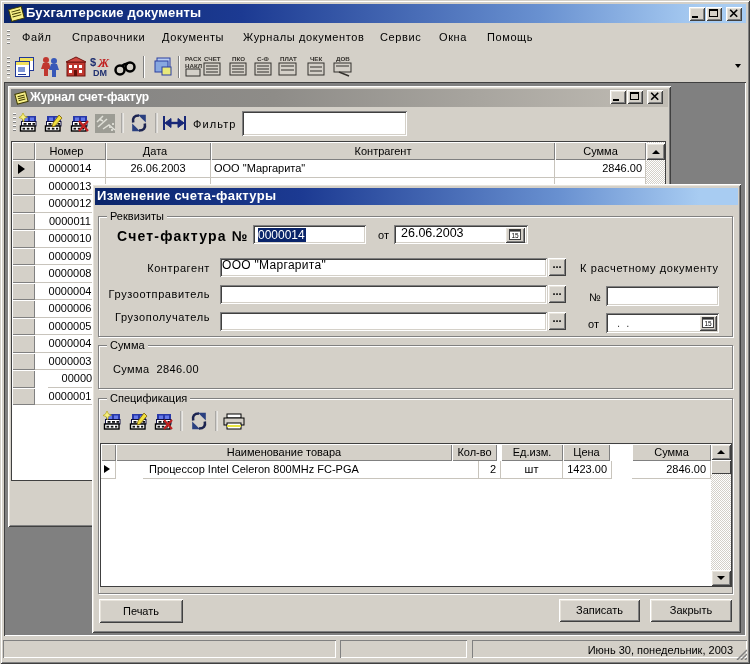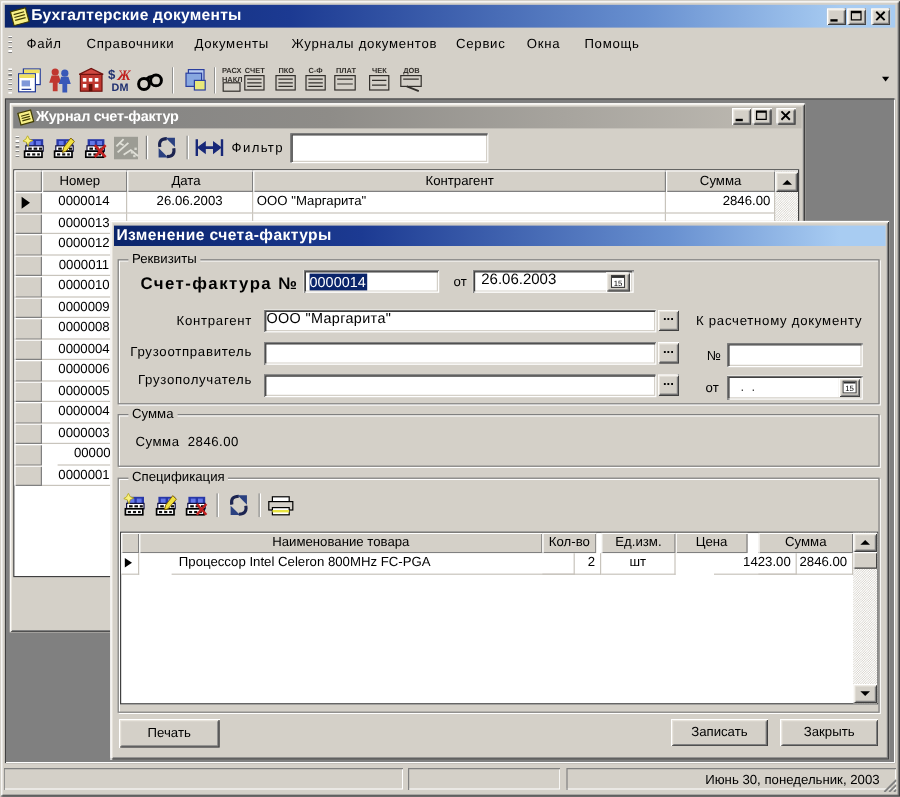--- a/index.html
+++ b/index.html
@@ -374,36 +374,36 @@
     <rect x="121" y="7" width="20" height="7" fill="#d4d0c8" stroke="#000"></rect>
     <rect x="124" y="12" width="14" height="6" fill="#fff" stroke="#000"></rect>
     <rect x="124" y="14" width="14" height="2" fill="#e8e440"></rect>
   </g>
 </svg>
 <div class="abs" style="left:100px;top:443px;width:632px;height:144px;background:#fff;border:1px solid #404040;"></div>
 <div class="abs hdrcell" style="left:101px;top:444px;width:15px;height:17px;line-height:17px;"></div>
 <div class="abs hdrcell" style="left:116px;top:444px;width:336px;height:17px;line-height:17px;">Наименование товара</div>
 <div class="abs hdrcell" style="left:452px;top:444px;width:45px;height:17px;line-height:17px;">Кол-во</div>
 <div class="abs hdrcell" style="left:501px;top:444px;width:62px;height:17px;line-height:17px;">Ед.изм.</div>
-<div class="abs hdrcell" style="left:563px;top:444px;width:60px;height:17px;line-height:17px;">Цена</div>
+<div class="abs hdrcell" style="left:563px;top:444px;width:47px;height:17px;line-height:17px;">Цена</div>
 <div class="abs hdrcell" style="left:632px;top:444px;width:79px;height:17px;line-height:17px;">Сумма</div>
 <div class="abs sb" style="left:711px;top:444px;width:20px;height:142px;"></div>
 <div class="abs sbbtn" style="left:711px;top:444px;width:20px;height:16px;">
     <div class="tri-up"></div>
   </div>
 <div class="abs" style="left:711px;top:460px;width:20px;height:14px;background:#d4d0c8;box-shadow:inset 1px 1px 0 #fff, inset -1px -1px 0 #404040;"></div>
 <div class="abs sbbtn" style="left:711px;top:570px;width:20px;height:16px;">
     <div class="tri-down"></div>
   </div>
 <div class="abs selcell" style="left:101px;top:461px;width:15px;height:17.5px;background:#fff;box-shadow:none;border-right:1px solid #c8c4bc;border-bottom:1px solid #c8c4bc;"></div>
 <div class="abs" style="left:104px;top:465px;width:0;height:0;border-top:4.5px solid transparent;border-bottom:4.5px solid transparent;border-left:6px solid #000;"></div>
 <div class="abs cellline" style="left:116px;top:461px;width:336px;height:17.5px;line-height:17.5px;text-align:left;padding-left:6px;margin-left:27px;">Процессор Intel Celeron 800MHz FC-PGA</div>
 <div class="abs cellline" style="left:452px;top:461px;width:49px;height:17.5px;line-height:17.5px;text-align:right;padding-right:4px;">2</div>
 <div class="abs cellline" style="left:501px;top:461px;width:62px;height:17.5px;line-height:17.5px;text-align:center;">шт</div>
-<div class="abs cellline" style="left:595px;top:461px;width:69px;height:17.5px;line-height:17.5px;text-align:right;padding-right:4px;">1423.00</div>
+<div class="abs cellline" style="left:543px;top:461px;width:69px;height:17.5px;line-height:17.5px;text-align:right;padding-right:4px;">1423.00</div>
 <div class="abs cellline" style="left:632px;top:461px;width:79px;height:17.5px;line-height:17.5px;text-align:right;padding-right:4px;">2846.00</div>
 
 <div class="abs btn" style="left:99px;top:599px;width:84px;height:24px;line-height:24px;">Печать</div>
 <div class="abs btn" style="left:559px;top:599px;width:81px;height:23px;line-height:23px;">Записать</div>
 <div class="abs btn" style="left:650px;top:599px;width:82px;height:23px;line-height:23px;">Закрыть</div>
 
 <div class="abs" style="left:3px;top:637px;width:744px;height:24px;background:#d4d0c8;"></div>
 <div class="abs" style="left:3px;top:640px;width:333px;height:18px;box-shadow:inset 1px 1px 0 #808080, inset -1px -1px 0 #fff;"></div>
 <div class="abs" style="left:340px;top:640px;width:127px;height:18px;box-shadow:inset 1px 1px 0 #808080, inset -1px -1px 0 #fff;"></div>
 <div class="abs" style="left:472px;top:640px;width:275px;height:18px;box-shadow:inset 1px 1px 0 #808080, inset -1px -1px 0 #fff;"></div>

